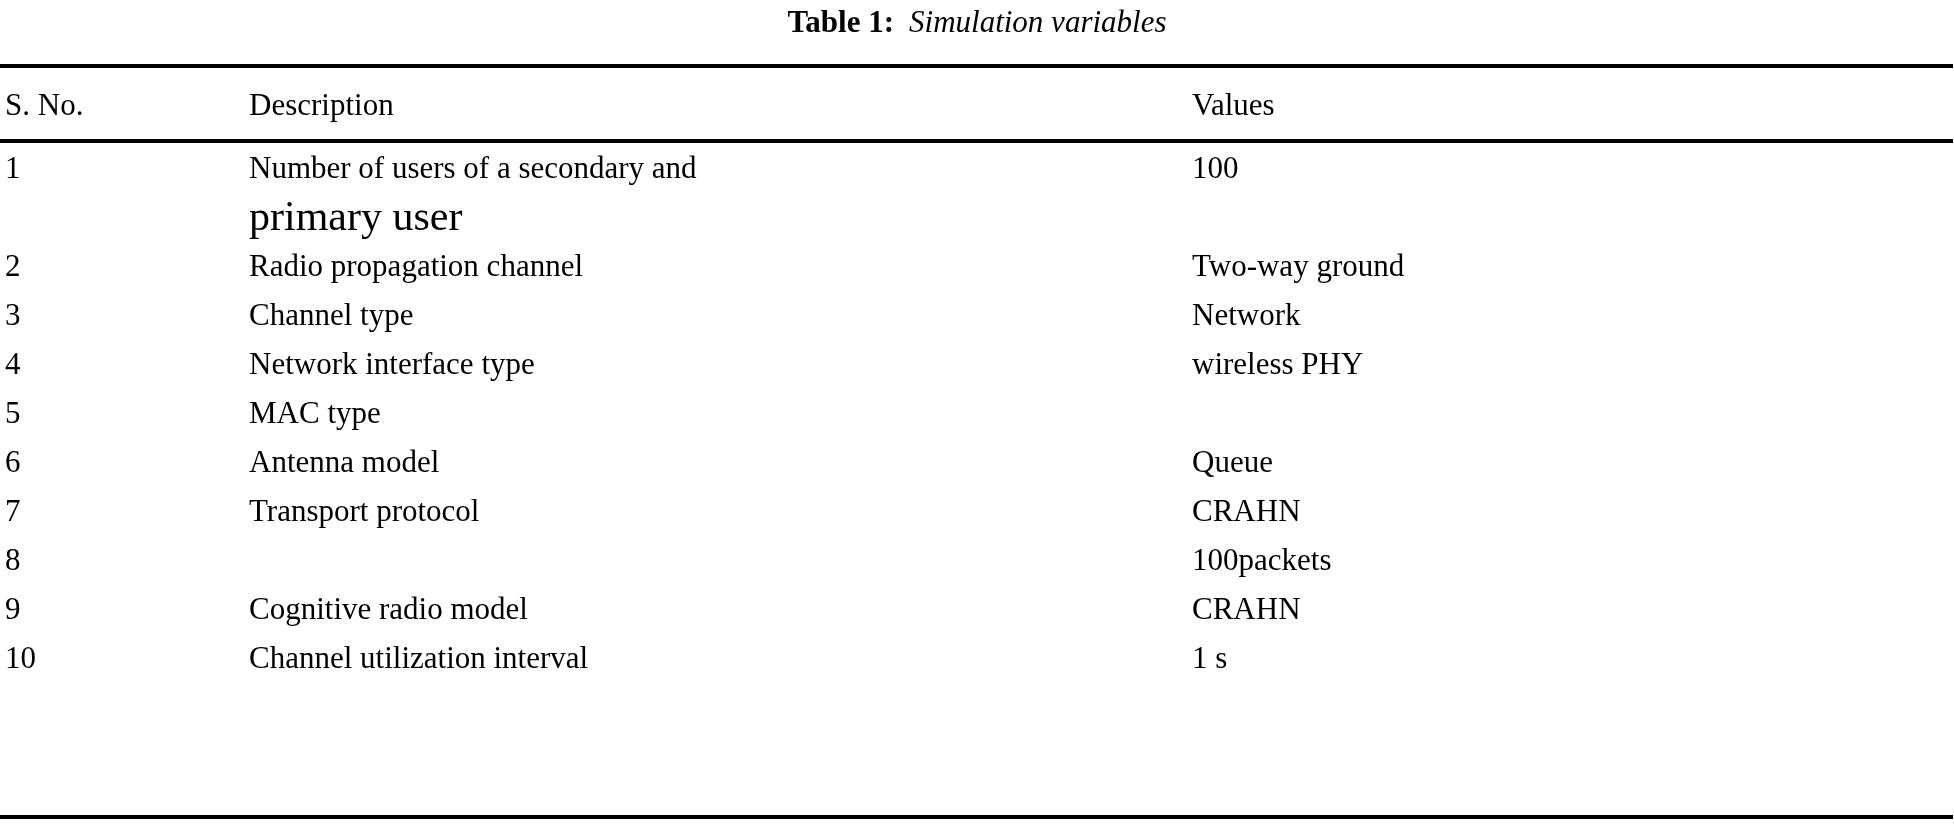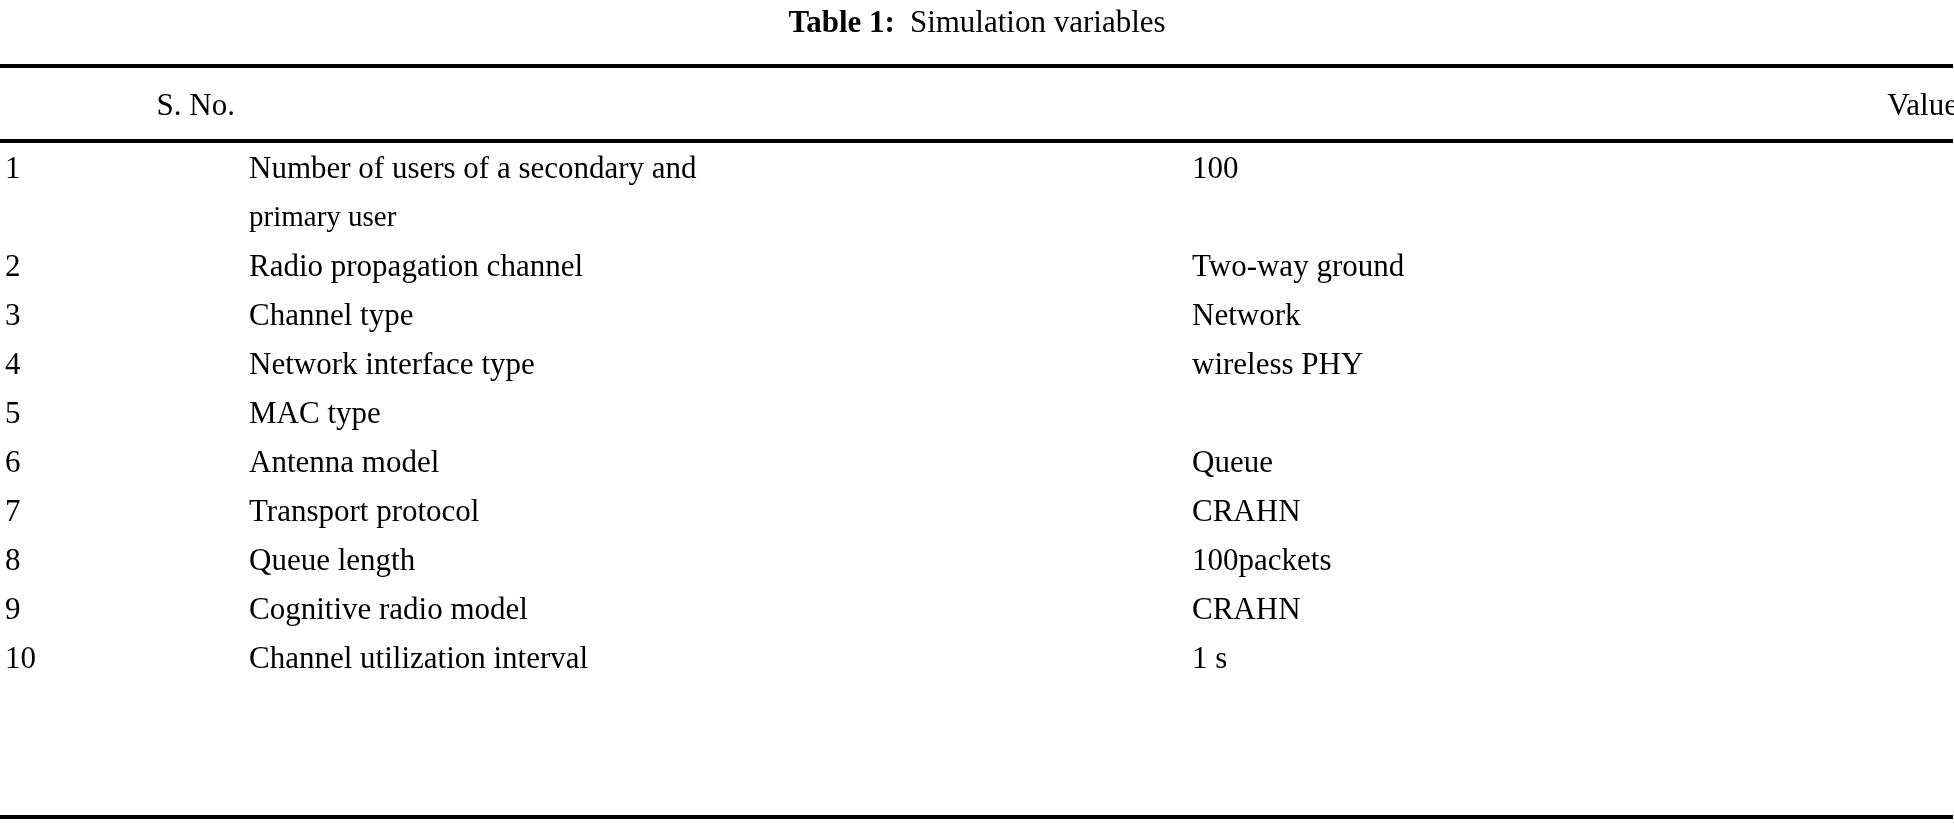--- a/index.html
+++ b/index.html
@@ -34,20 +34,21 @@
     line-height: 40px;
     white-space: nowrap;
   }
   .caption-label {
     font-weight: bold;
     margin-top: 20px;
   }
   .caption-text {
     font-weight: normal;
     margin-left: 15px;
+    font-style: italic;
   }
 
   
   .rule {
     position: absolute;
     left: 0;
     width: 1953px;
     background: #000000;
   }
   .rule-top    { top: 64px;  height: 4px; }
@@ -75,49 +76,49 @@
     white-space: pre;
   }
   .cell-sno   { left: 5px;    width: 230px; }
   .cell-desc  { left: 249px;  width: 900px; }
   .cell-value { left: 1176px; width: 778px; margin-left: 16px; }
 
   
   .header-row {
     top: 70px;
     height: 69px;
-    text-align: right;
   }
   .header-row .cell {
     line-height: 69px;
   }
 
   
   .cell-desc-cont {
     position: absolute;
     left: 249px;
     width: 900px;
-    font-size: 29px;
+    font-size: 42px;
     line-height: 49px;
     white-space: pre;
   }
 </style>
 </head>
 <body>
 
 <div id="table-figure">
 
   <div class="caption">
     <span class="caption-label">Table 1:</span><span class="caption-text">Simulation variables</span>
   </div>
 
   <div class="rule rule-top"></div>
 
   <div class="row header-row">
     <div class="cell cell-sno">S. No.</div>
+    <div class="cell cell-desc">Description</div>
     <div class="cell cell-value">Values</div>
   </div>
 
   <div class="rule rule-mid"></div>
 
   <div class="table-grid">
 
     <div class="row" style="top:143px;">
       <div class="cell cell-sno">1</div>
       <div class="cell cell-desc">Number of users of a secondary and</div>
@@ -157,21 +158,20 @@
     </div>
 
     <div class="row" style="top:486px;">
       <div class="cell cell-sno">7</div>
       <div class="cell cell-desc">Transport protocol</div>
       <div class="cell cell-value">CRAHN</div>
     </div>
 
     <div class="row" style="top:535px;">
       <div class="cell cell-sno">8</div>
-      <div class="cell cell-desc">Queue length</div>
       <div class="cell cell-value">100packets</div>
     </div>
 
     <div class="row" style="top:584px;">
       <div class="cell cell-sno">9</div>
       <div class="cell cell-desc">Cognitive radio model</div>
       <div class="cell cell-value">CRAHN</div>
     </div>
 
     <div class="row" style="top:633px;">

